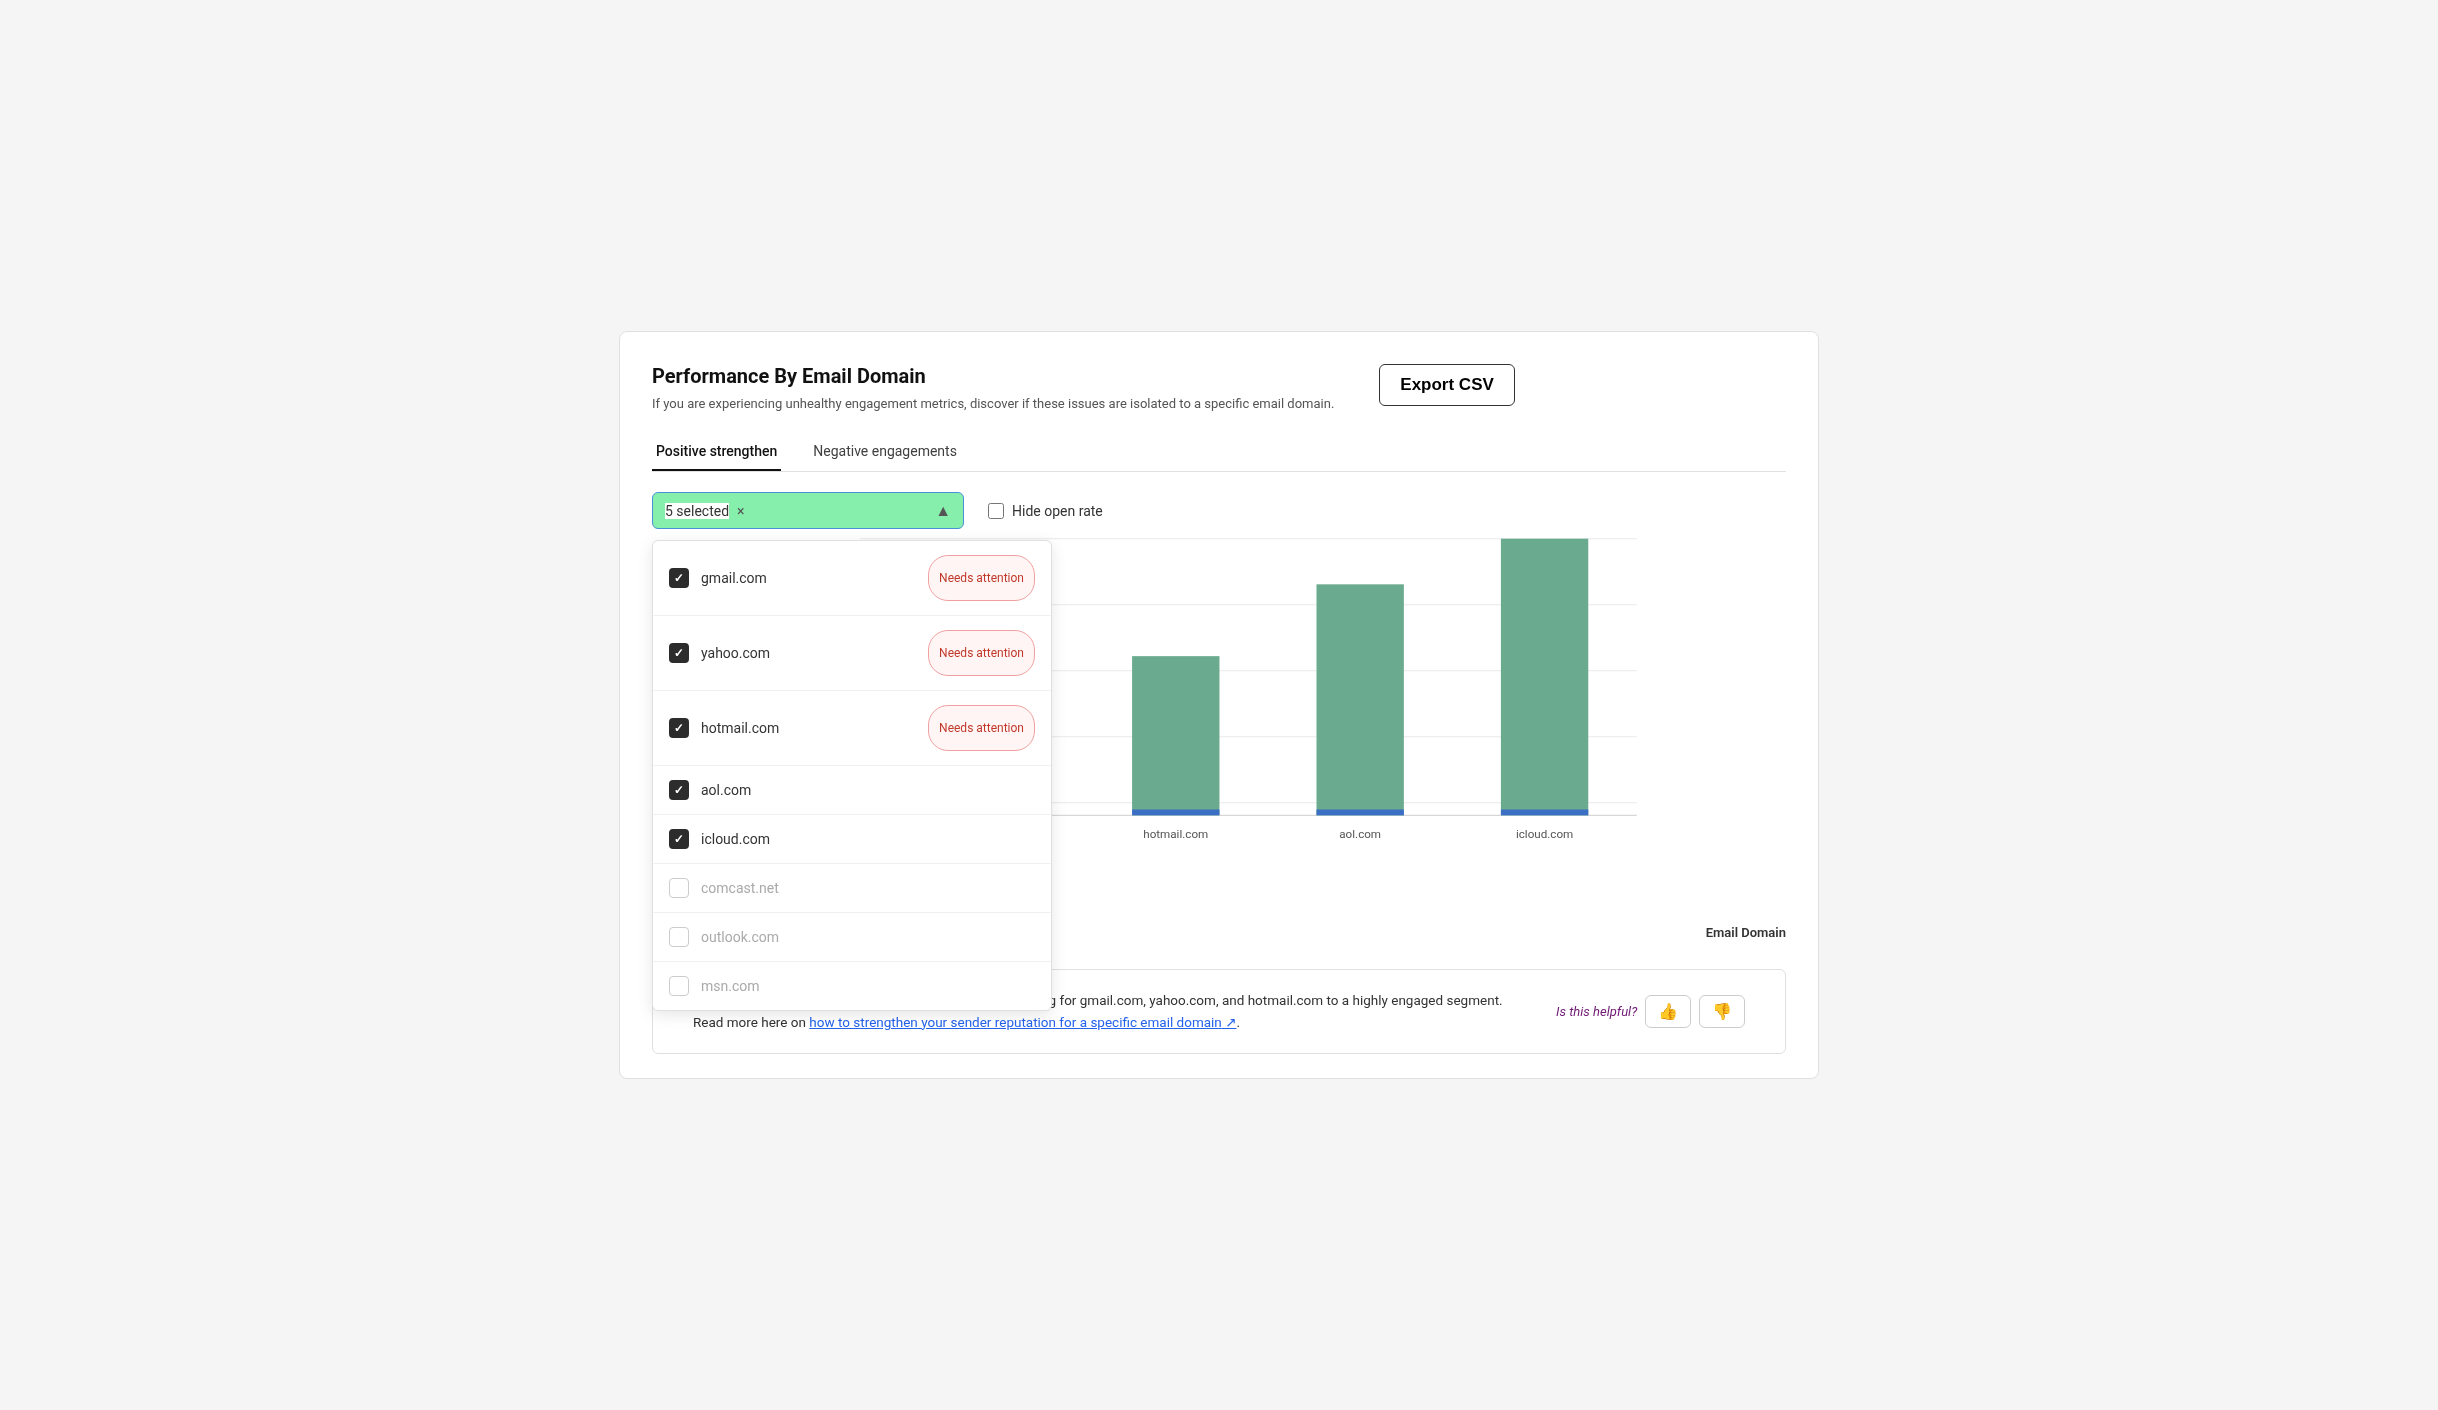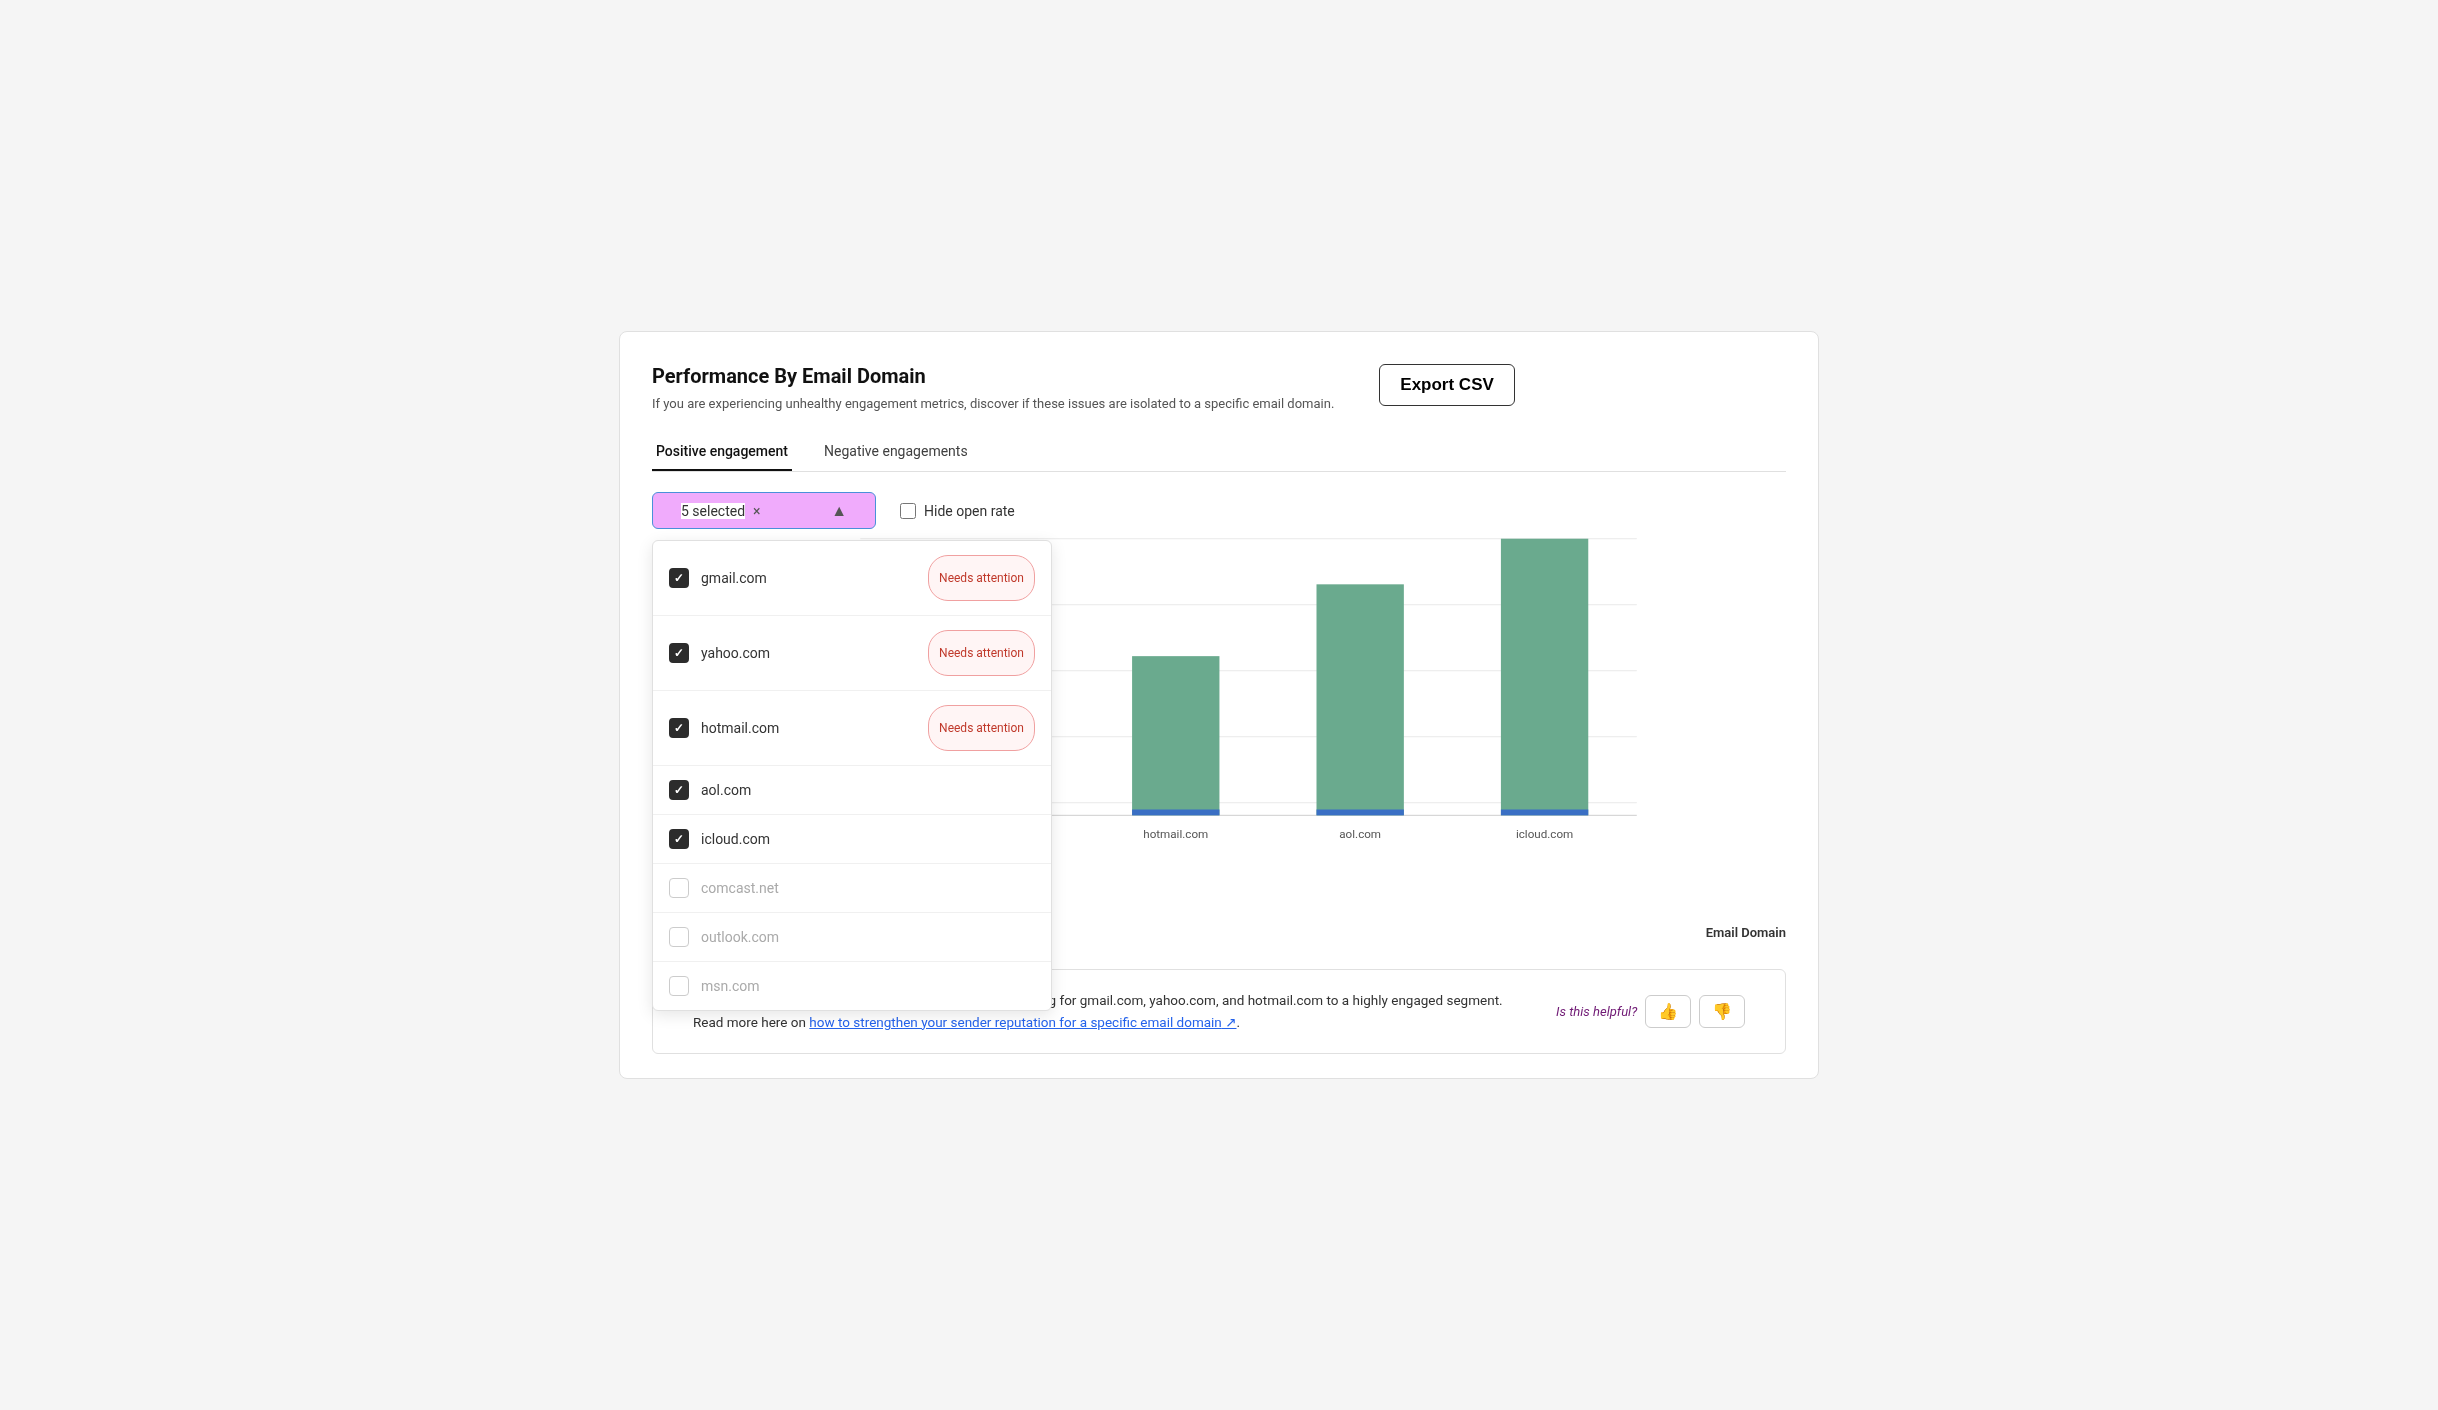--- a/index.html
+++ b/index.html
@@ -74,25 +74,25 @@
       align-items: center;
       gap: 24px;
       margin-bottom: 0;
       position: relative;
     }
     .dropdown-trigger {
       display: flex;
       align-items: center;
       border: 1.5px solid #4a90d9;
       border-radius: 6px;
-      padding: 8px 28px;
-      width: 224px;
+      padding: 8px 12px;
+      width: 312px;
       justify-content: space-between;
       cursor: pointer;
-      background: #f0abfc;
+      background: #86efac;
     }
     .dropdown-trigger-left {
       display: flex;
       align-items: center;
       gap: 8px;
       font-size: 14px;
       color: #333;
     }
     .selected-badge {
       background: #fff;
@@ -255,21 +255,21 @@
 
   <div class="header-row">
     <div>
       <div class="title">Performance By Email Domain</div>
       <div class="subtitle">If you are experiencing unhealthy engagement metrics, discover if these issues are isolated to a specific email domain.</div>
     </div>
     <button class="export-btn">Export CSV</button>
   </div>
 
   <div class="tabs">
-    <div class="tab active">Positive engagement</div>
+    <div class="tab active">Positive strengthen</div>
     <div class="tab">Negative engagements</div>
   </div>
 
   <div class="controls-row">
 
     <div class="dropdown-trigger">
       <div class="dropdown-trigger-left">
         <span class="selected-badge">5 selected</span>
         <span class="clear-x">×</span>
       </div>

